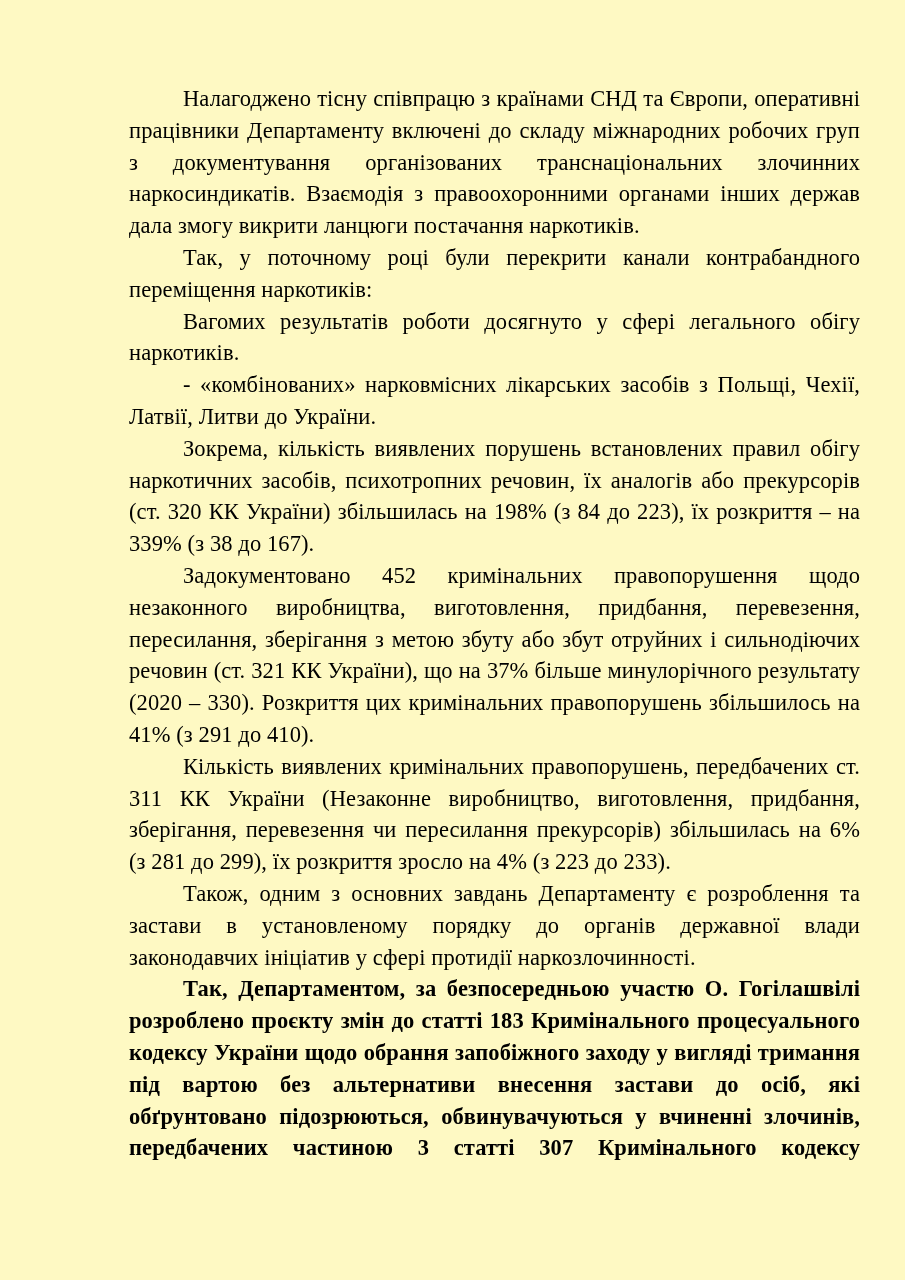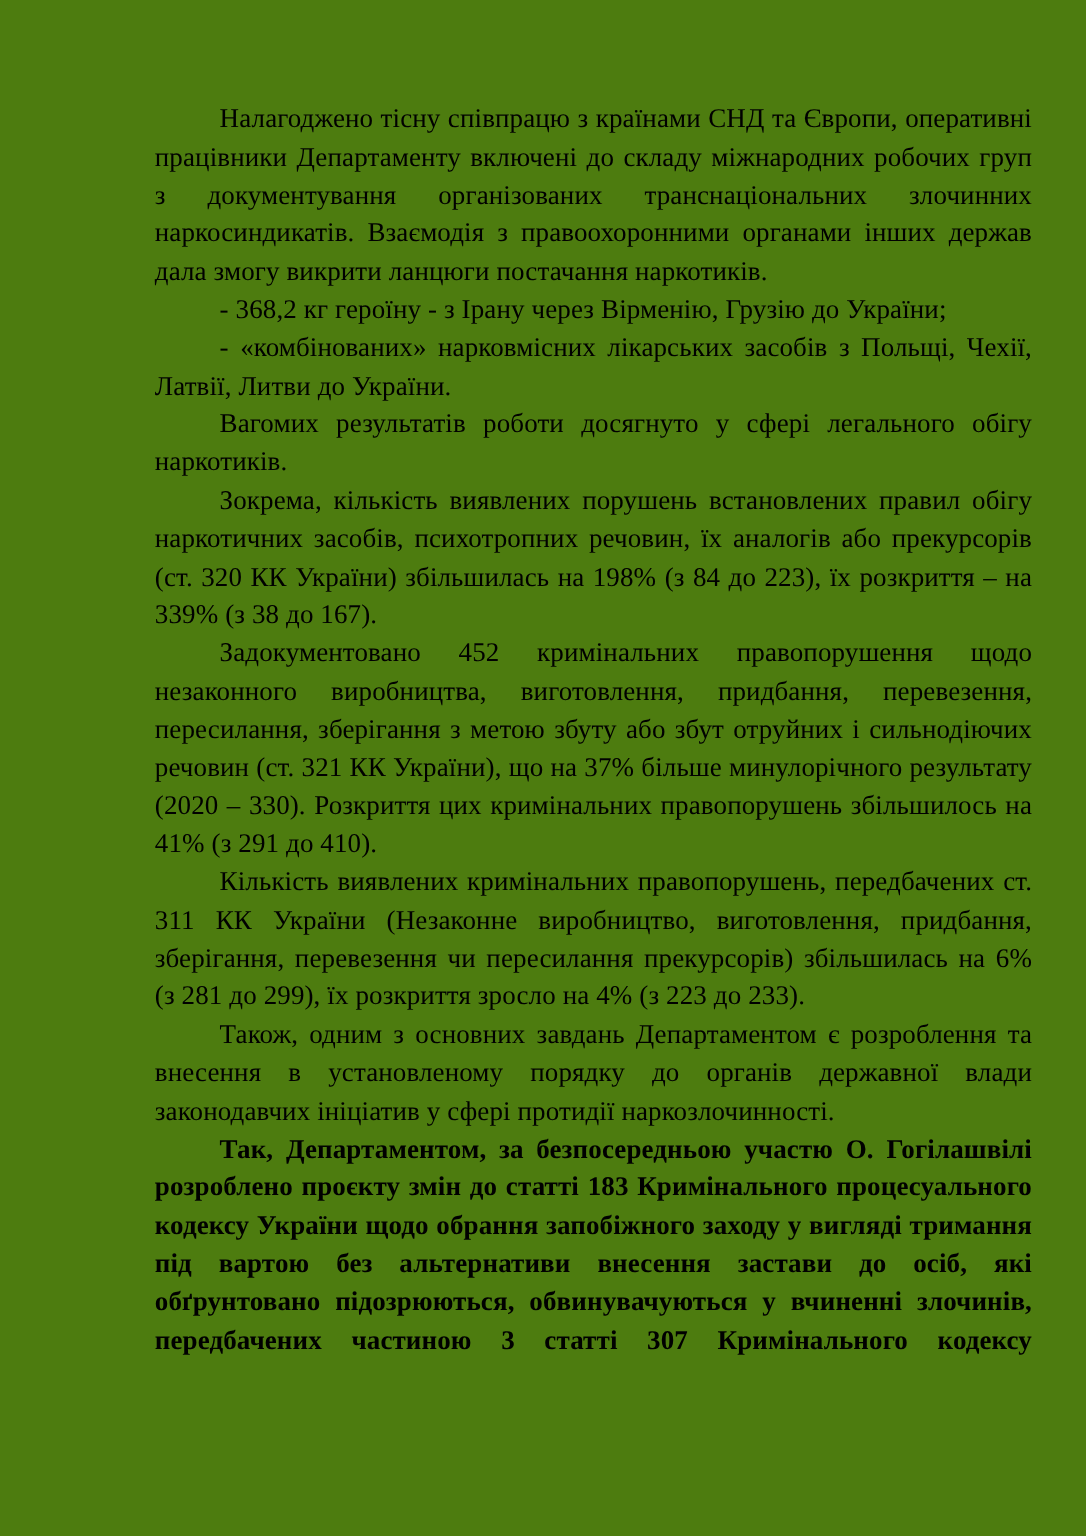--- a/index.html
+++ b/index.html
@@ -4,21 +4,21 @@
 <style>
   html, body {
     margin: 0;
     padding: 0;
     background: #ffffff;
   }
   .page {
     position: relative;
     width: 905px;
     height: 1280px;
-    background: #4d7c0f;
+    background: #fef9c3;
     box-sizing: border-box;
     padding: 83px 45px 0 129px;
     overflow: hidden;
   }
   .text-block {
     width: 731px;
   }
   .para {
     margin: 0;
     padding: 0;
@@ -34,22 +34,22 @@
     text-align-last: justify;
     font-weight: bold;
   }
 </style>
 </head>
 <body>
 
 <div class="page">
   <div class="text-block">
     <p class="para">Налагоджено тісну співпрацю з країнами СНД та Європи, оперативні працівники Департаменту включені до складу міжнародних робочих груп з документування організованих транснаціональних злочинних наркосиндикатів. Взаємодія з правоохоронними органами інших держав дала змогу викрити ланцюги постачання наркотиків.</p>
-    <p class="para">- 368,2 кг героїну - з Ірану через Вірменію, Грузію до України;</p>
+    <p class="para">Так, у поточному році були перекрити канали контрабандного переміщення наркотиків:</p>
+    <p class="para">Вагомих результатів роботи досягнуто у сфері легального обігу наркотиків.</p>
     <p class="para">- «комбінованих» нарковмісних лікарських засобів з Польщі, Чехії, Латвії, Литви до України.</p>
-    <p class="para">Вагомих результатів роботи досягнуто у сфері легального обігу наркотиків.</p>
     <p class="para">Зокрема, кількість виявлених порушень встановлених правил обігу наркотичних засобів, психотропних речовин, їх аналогів або прекурсорів (ст. 320 КК України) збільшилась на 198% (з 84 до 223), їх розкриття – на 339% (з 38 до 167).</p>
     <p class="para">Задокументовано 452 кримінальних правопорушення щодо незаконного виробництва, виготовлення, придбання, перевезення, пересилання, зберігання з метою збуту або збут отруйних і сильнодіючих речовин (ст. 321 КК України), що на 37% більше минулорічного результату (2020 – 330). Розкриття цих кримінальних правопорушень збільшилось на 41% (з 291 до 410).</p>
     <p class="para">Кількість виявлених кримінальних правопорушень, передбачених ст. 311 КК України (Незаконне виробництво, виготовлення, придбання, зберігання, перевезення чи пересилання прекурсорів) збільшилась на 6% (з 281 до 299), їх розкриття зросло на 4% (з 223 до 233).</p>
-    <p class="para">Також, одним з основних завдань Департаментом є розроблення та внесення в установленому порядку до органів державної влади законодавчих ініціатив у сфері протидії наркозлочинності.</p>
+    <p class="para">Також, одним з основних завдань Департаменту є розроблення та застави в установленому порядку до органів державної влади законодавчих ініціатив у сфері протидії наркозлочинності.</p>
     <p class="para justify-last">Так, Департаментом, за безпосередньою участю О. Гогілашвілі розроблено проєкту змін до статті 183 Кримінального процесуального кодексу України щодо обрання запобіжного заходу у вигляді тримання під вартою без альтернативи внесення застави до осіб, які обґрунтовано підозрюються, обвинувачуються у вчиненні злочинів, передбачених частиною 3 статті 307 Кримінального кодексу</p>
   </div>
 </div>
 
 </body></html>

